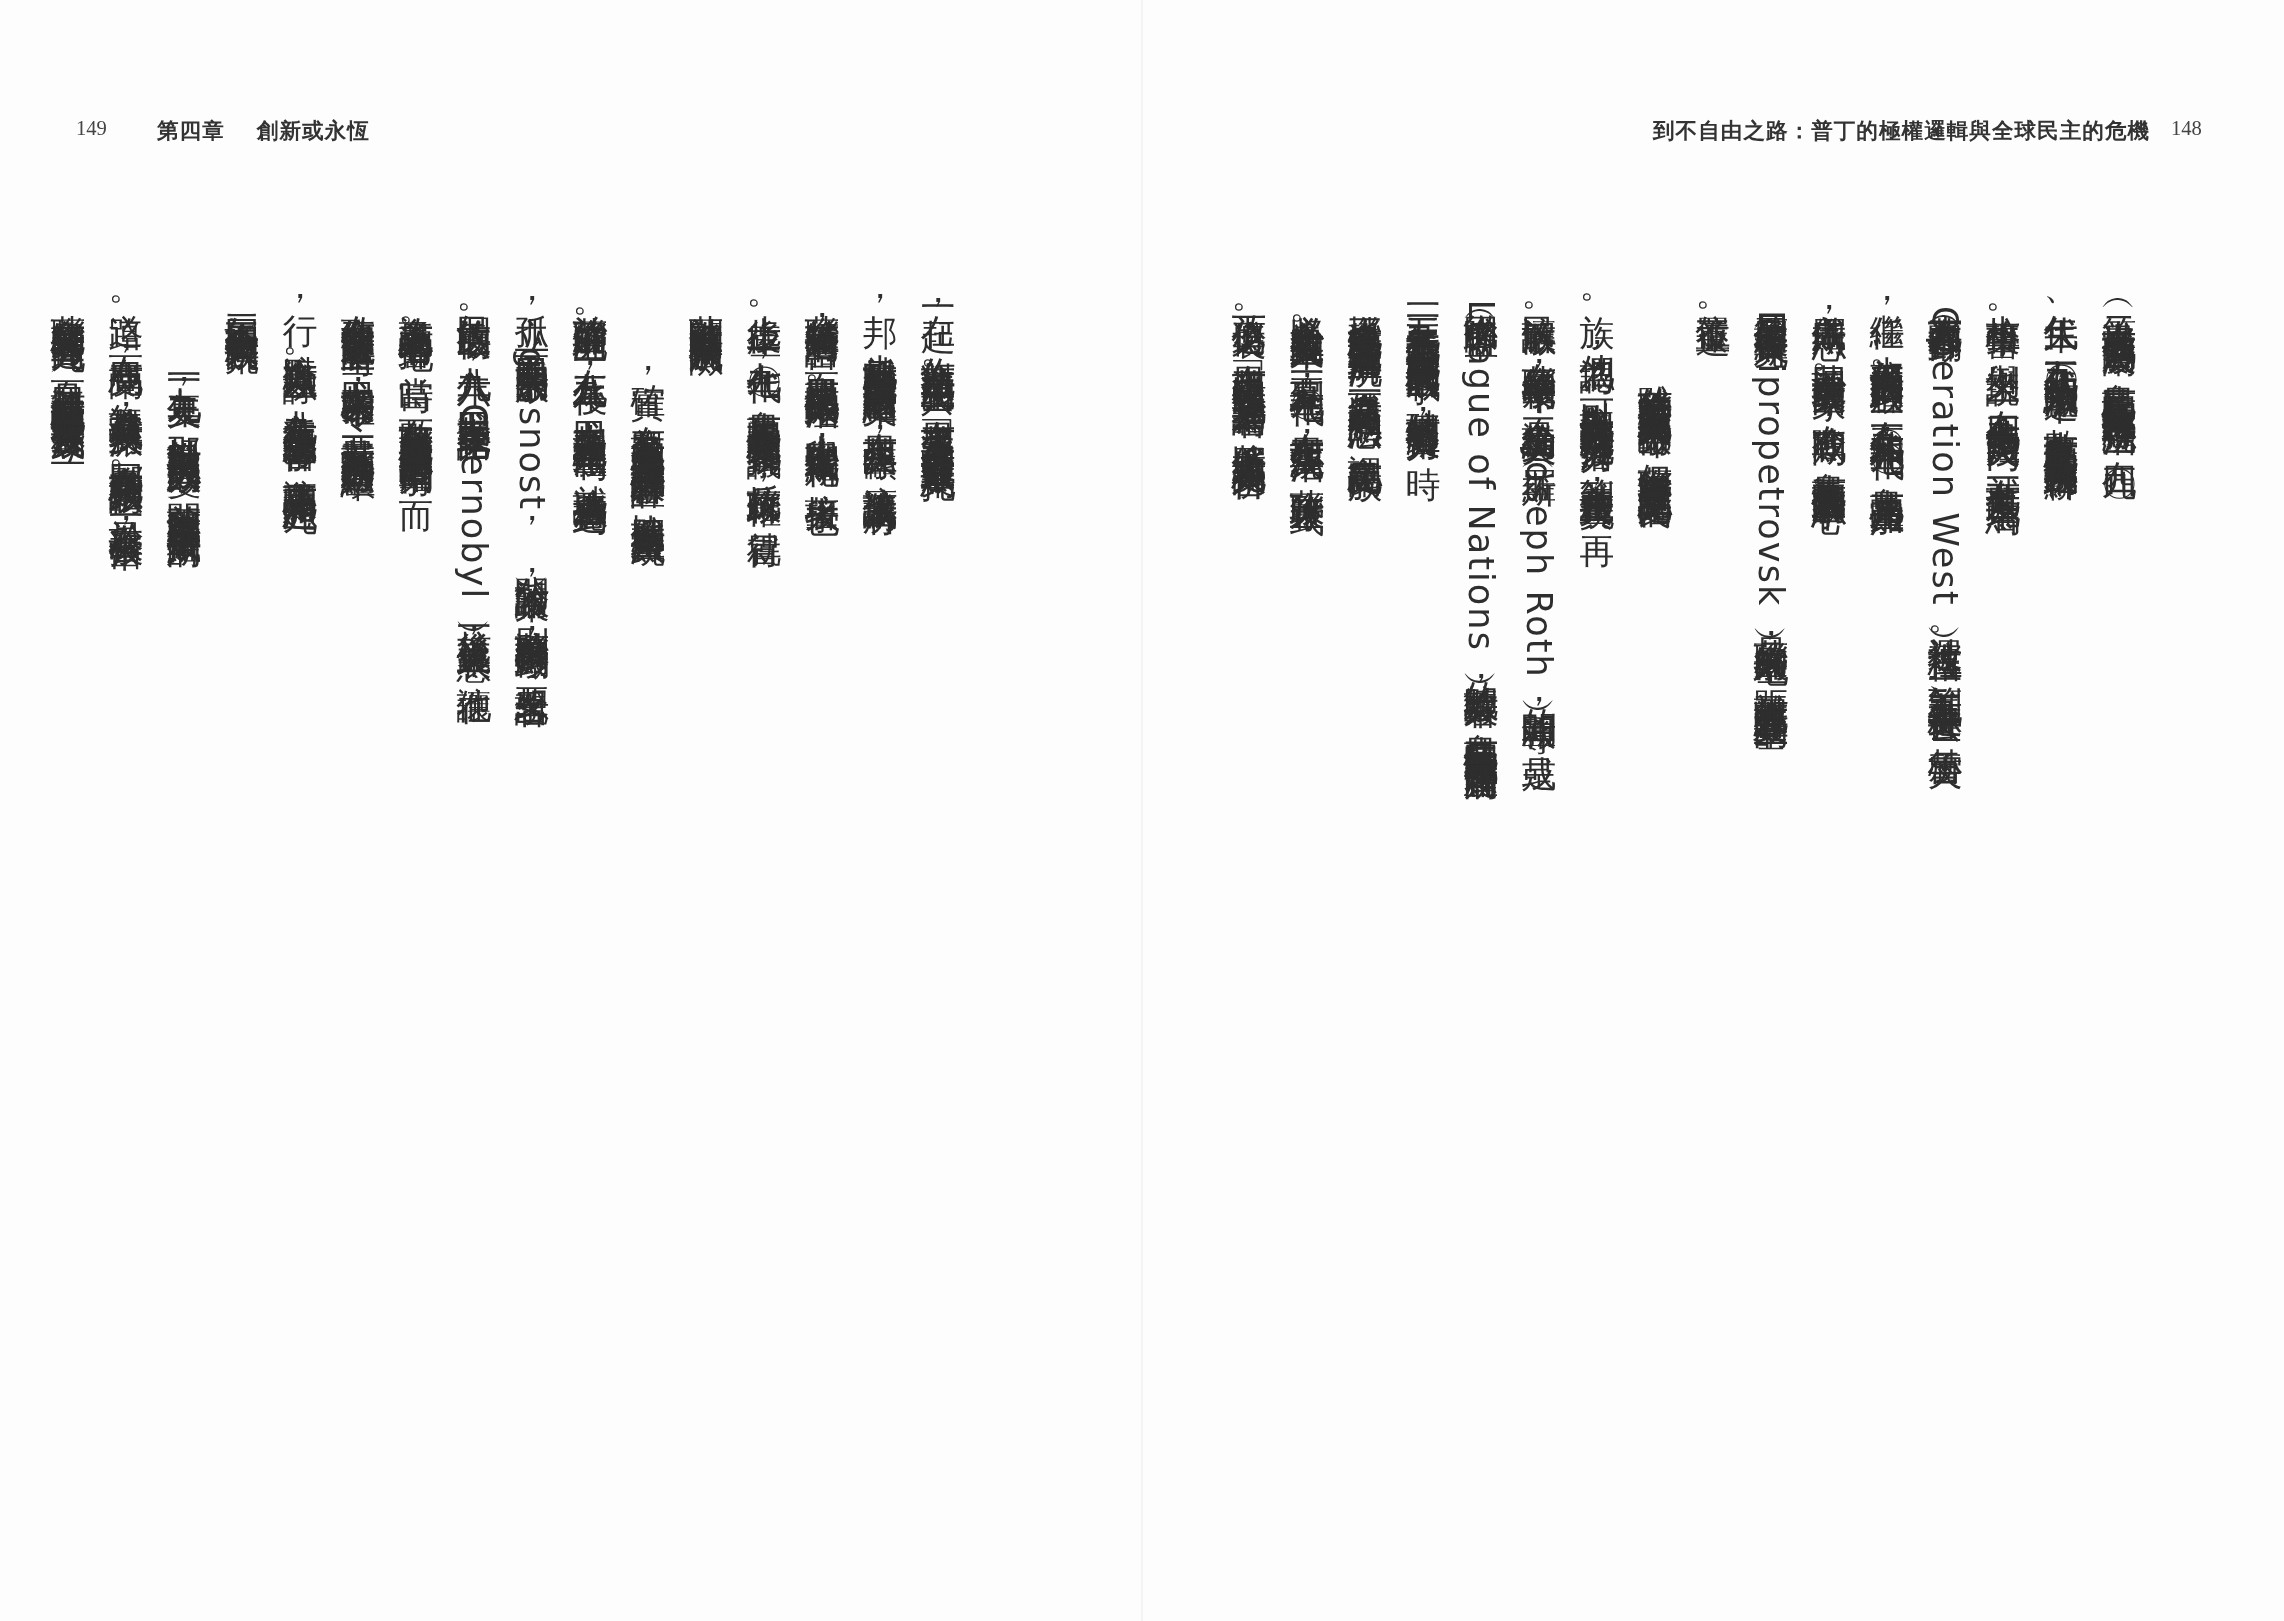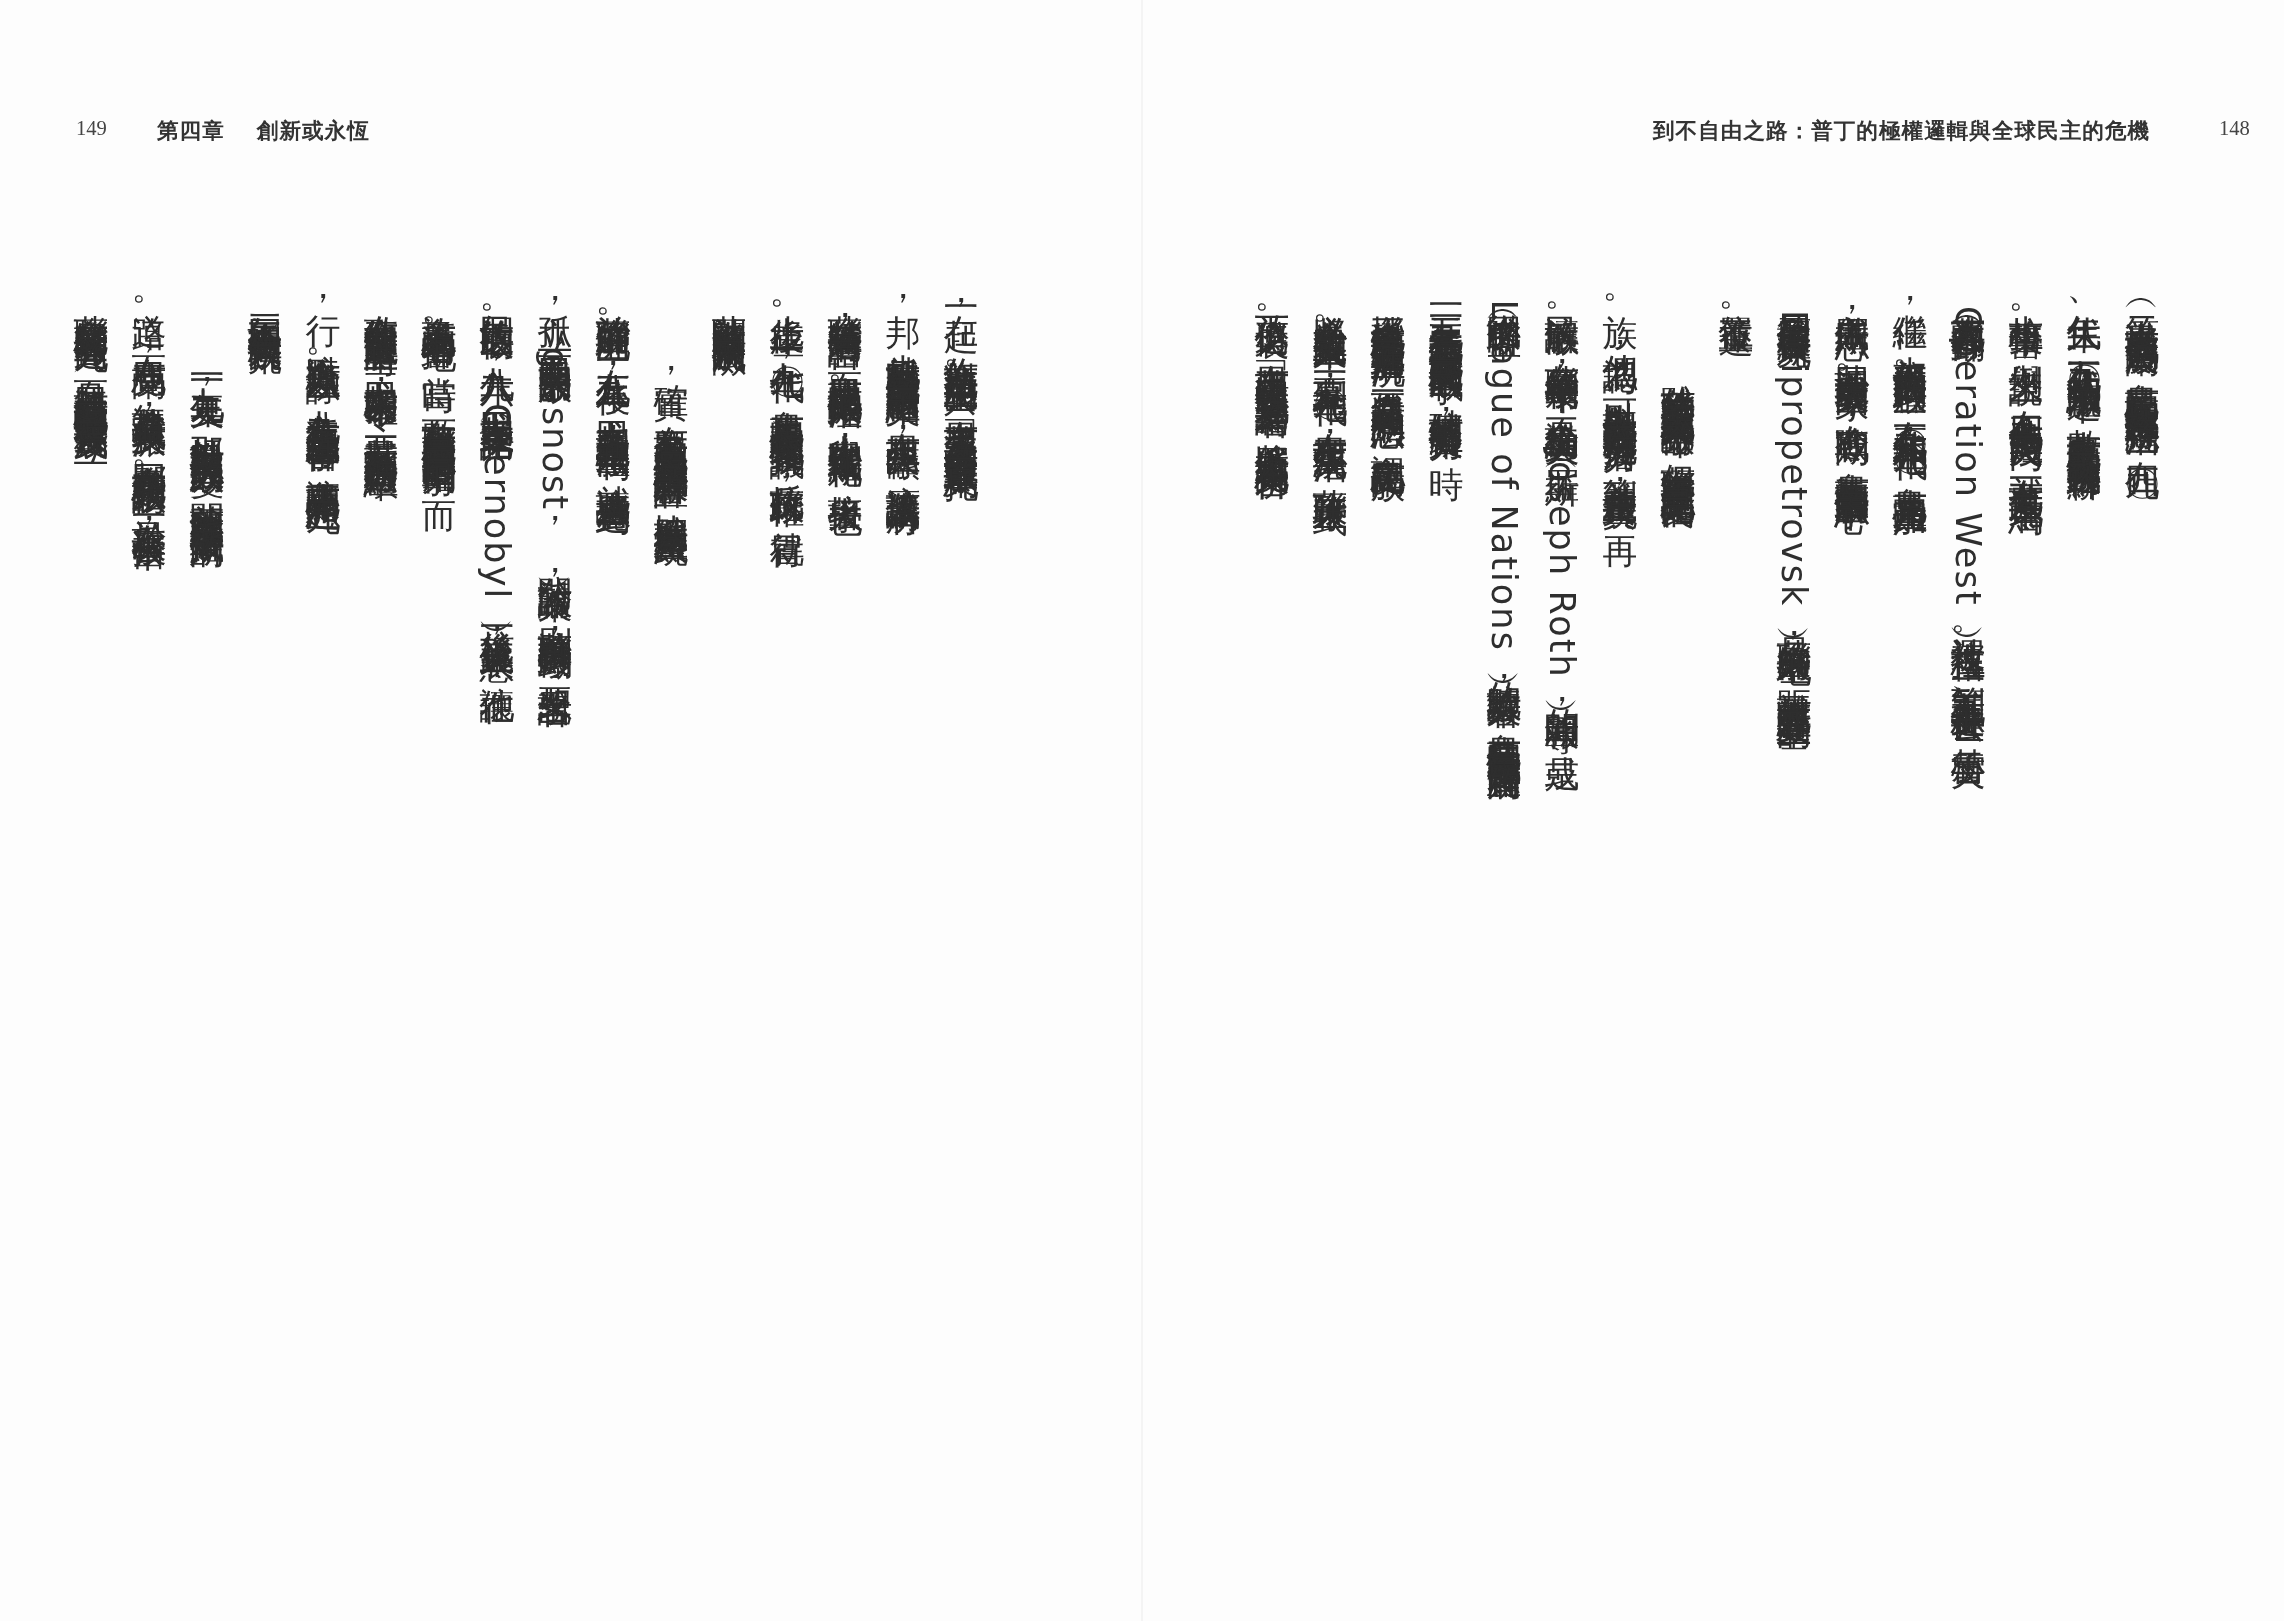--- a/index.html
+++ b/index.html
@@ -13,21 +13,20 @@
       position: relative;
       overflow: hidden;
       font-family: "DejaVu Serif", "Liberation Serif", serif;
       color: #2a2a2a;
     }
     .page {
       position: absolute;
       top: 0;
       height: 1621px;
       width: 1142px;
-      padding-left: 23px;
     }
     .page-left { left: 0; }
     .page-right { left: 1143px; }
 
     .running-head {
       position: absolute;
       top: 116px;
       font-size: 21.6px;
       font-weight: bold;
       letter-spacing: 1px;
@@ -39,21 +38,21 @@
       top: 117px;
       font-size: 20.6px;
       font-weight: normal;
       font-family: "Liberation Serif", serif;
       color: #444;
     }
     .page-left .page-num { left: 76px; }
     .page-left .running-head { left: 157px; }
     .page-left .running-head .chapter-label { margin-right: 23.5px; text-align: center; }
 
-    .page-right .page-num { left: 1076px; }
+    .page-right .page-num { left: 1028px; }
     .page-right .running-head { left: 510px; }
 
     .body-text {
       position: absolute;
       top: 287px;
       height: 1206px;
       writing-mode: vertical-rl;
       -webkit-writing-mode: vertical-rl;
       font-size: 35px;
       line-height: 58px;

